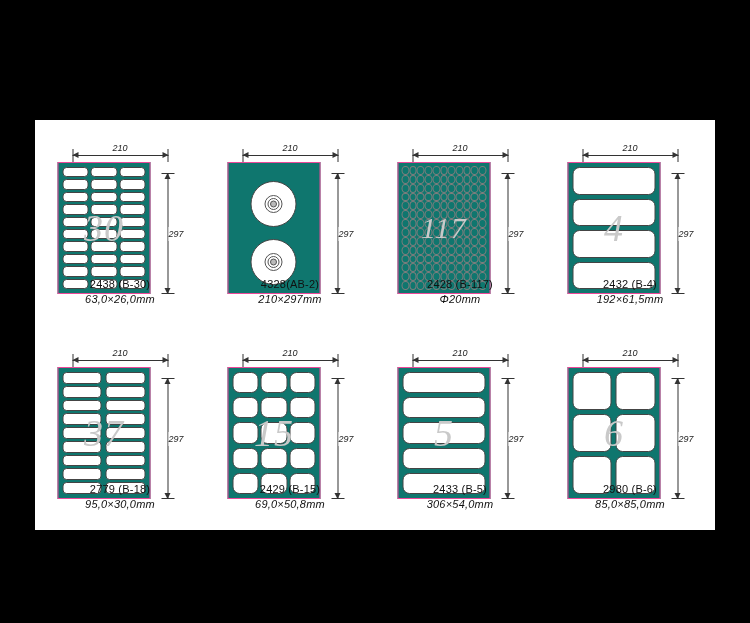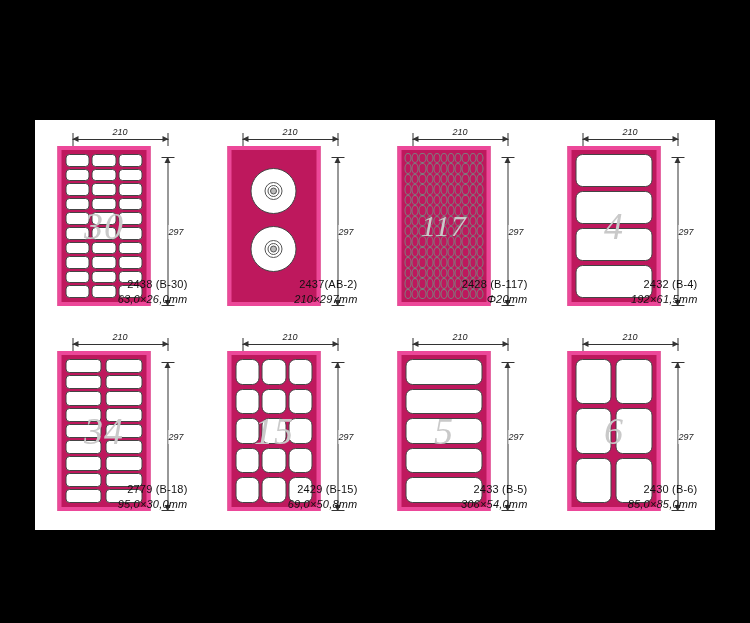--- a/index.html
+++ b/index.html
@@ -38,21 +38,21 @@
     left: 50%;
     top: 8px;
     transform: translateX(-50%);
     width: 125px;
   }
   
   .dim-top {
     position: relative;
     height: 16px;
     width: 96px;
-    margin: 0 auto 2px auto;
+    margin: 16px auto 2px auto;
   }
   .dim-top .line {
     position: absolute;
     left: 0;
     right: 0;
     top: 11px;
     height: 1px;
     background: #333;
   }
   .dim-top .tickL, .dim-top .tickR {
@@ -86,23 +86,23 @@
   }
   .body-row {
     position: relative;
     display: flex;
     align-items: stretch;
     justify-content: center;
   }
   .page {
     position: relative;
     width: 96px;
-    height: 160px;
-    border: 4px solid #ec4899;
-    background: #be185d;
+    height: 132px;
+    border: 1px solid #ec4899;
+    background: #0f766e;
     box-sizing: border-box;
     overflow: hidden;
   }
   .labels {
     position: absolute;
     left: 0; top: 0; right: 0; bottom: 0;
     display: grid;
     box-sizing: border-box;
   }
   .lab {
@@ -170,21 +170,21 @@
     font-style: italic;
     color: #222;
     padding: 2px 0;
   }
   .captions {
     position: absolute;
     left: 50%;
     transform: translateX(-50%);
     top: 158px;
     width: 135px;
-    text-align: right;
+    text-align: center;
     color: #111;
   }
   .code {
     font-size: 11px;
     letter-spacing: 0.2px;
     margin-bottom: 3px;
     white-space: nowrap;
   }
   .size {
     font-size: 11px;
@@ -321,21 +321,21 @@
               <div class="vline"></div>
               <div class="tickT"></div>
               <div class="tickB"></div>
               <div class="arrT"></div>
               <div class="arrB"></div>
               <div class="vlabel">297</div>
             </div>
           </div>
         </div>
         <div class="captions">
-          <div class="code">2437(AB-2)</div>
+          <div class="code">4328(AB-2)</div>
           <div class="size">210×297mm</div>
         </div>
       </div>
       <div class="cell">
         <div class="diagram">
           <div class="dim-top">
             <div class="line"></div>
             <div class="tickL"></div>
             <div class="tickR"></div>
             <div class="arrL"></div>
@@ -577,21 +577,21 @@
                 <div class="lab pill"></div>
                 <div class="lab pill"></div>
                 <div class="lab pill"></div>
                 <div class="lab pill"></div>
                 <div class="lab pill"></div>
                 <div class="lab pill"></div>
                 <div class="lab pill"></div>
                 <div class="lab pill"></div>
                 <div class="lab pill"></div>
               </div>
-              <div class="watermark">34</div>
+              <div class="watermark">37</div>
             </div>
             <div class="dim-right">
               <div class="vline"></div>
               <div class="tickT"></div>
               <div class="tickB"></div>
               <div class="arrT"></div>
               <div class="arrB"></div>
               <div class="vlabel">297</div>
             </div>
           </div>
@@ -709,18 +709,18 @@
               <div class="vline"></div>
               <div class="tickT"></div>
               <div class="tickB"></div>
               <div class="arrT"></div>
               <div class="arrB"></div>
               <div class="vlabel">297</div>
             </div>
           </div>
         </div>
         <div class="captions">
-          <div class="code">2430 (B-6)</div>
+          <div class="code">2980 (B-6)</div>
           <div class="size">85,0×85,0mm</div>
         </div>
       </div>
     </div>
 </div>
 
 </body></html>

